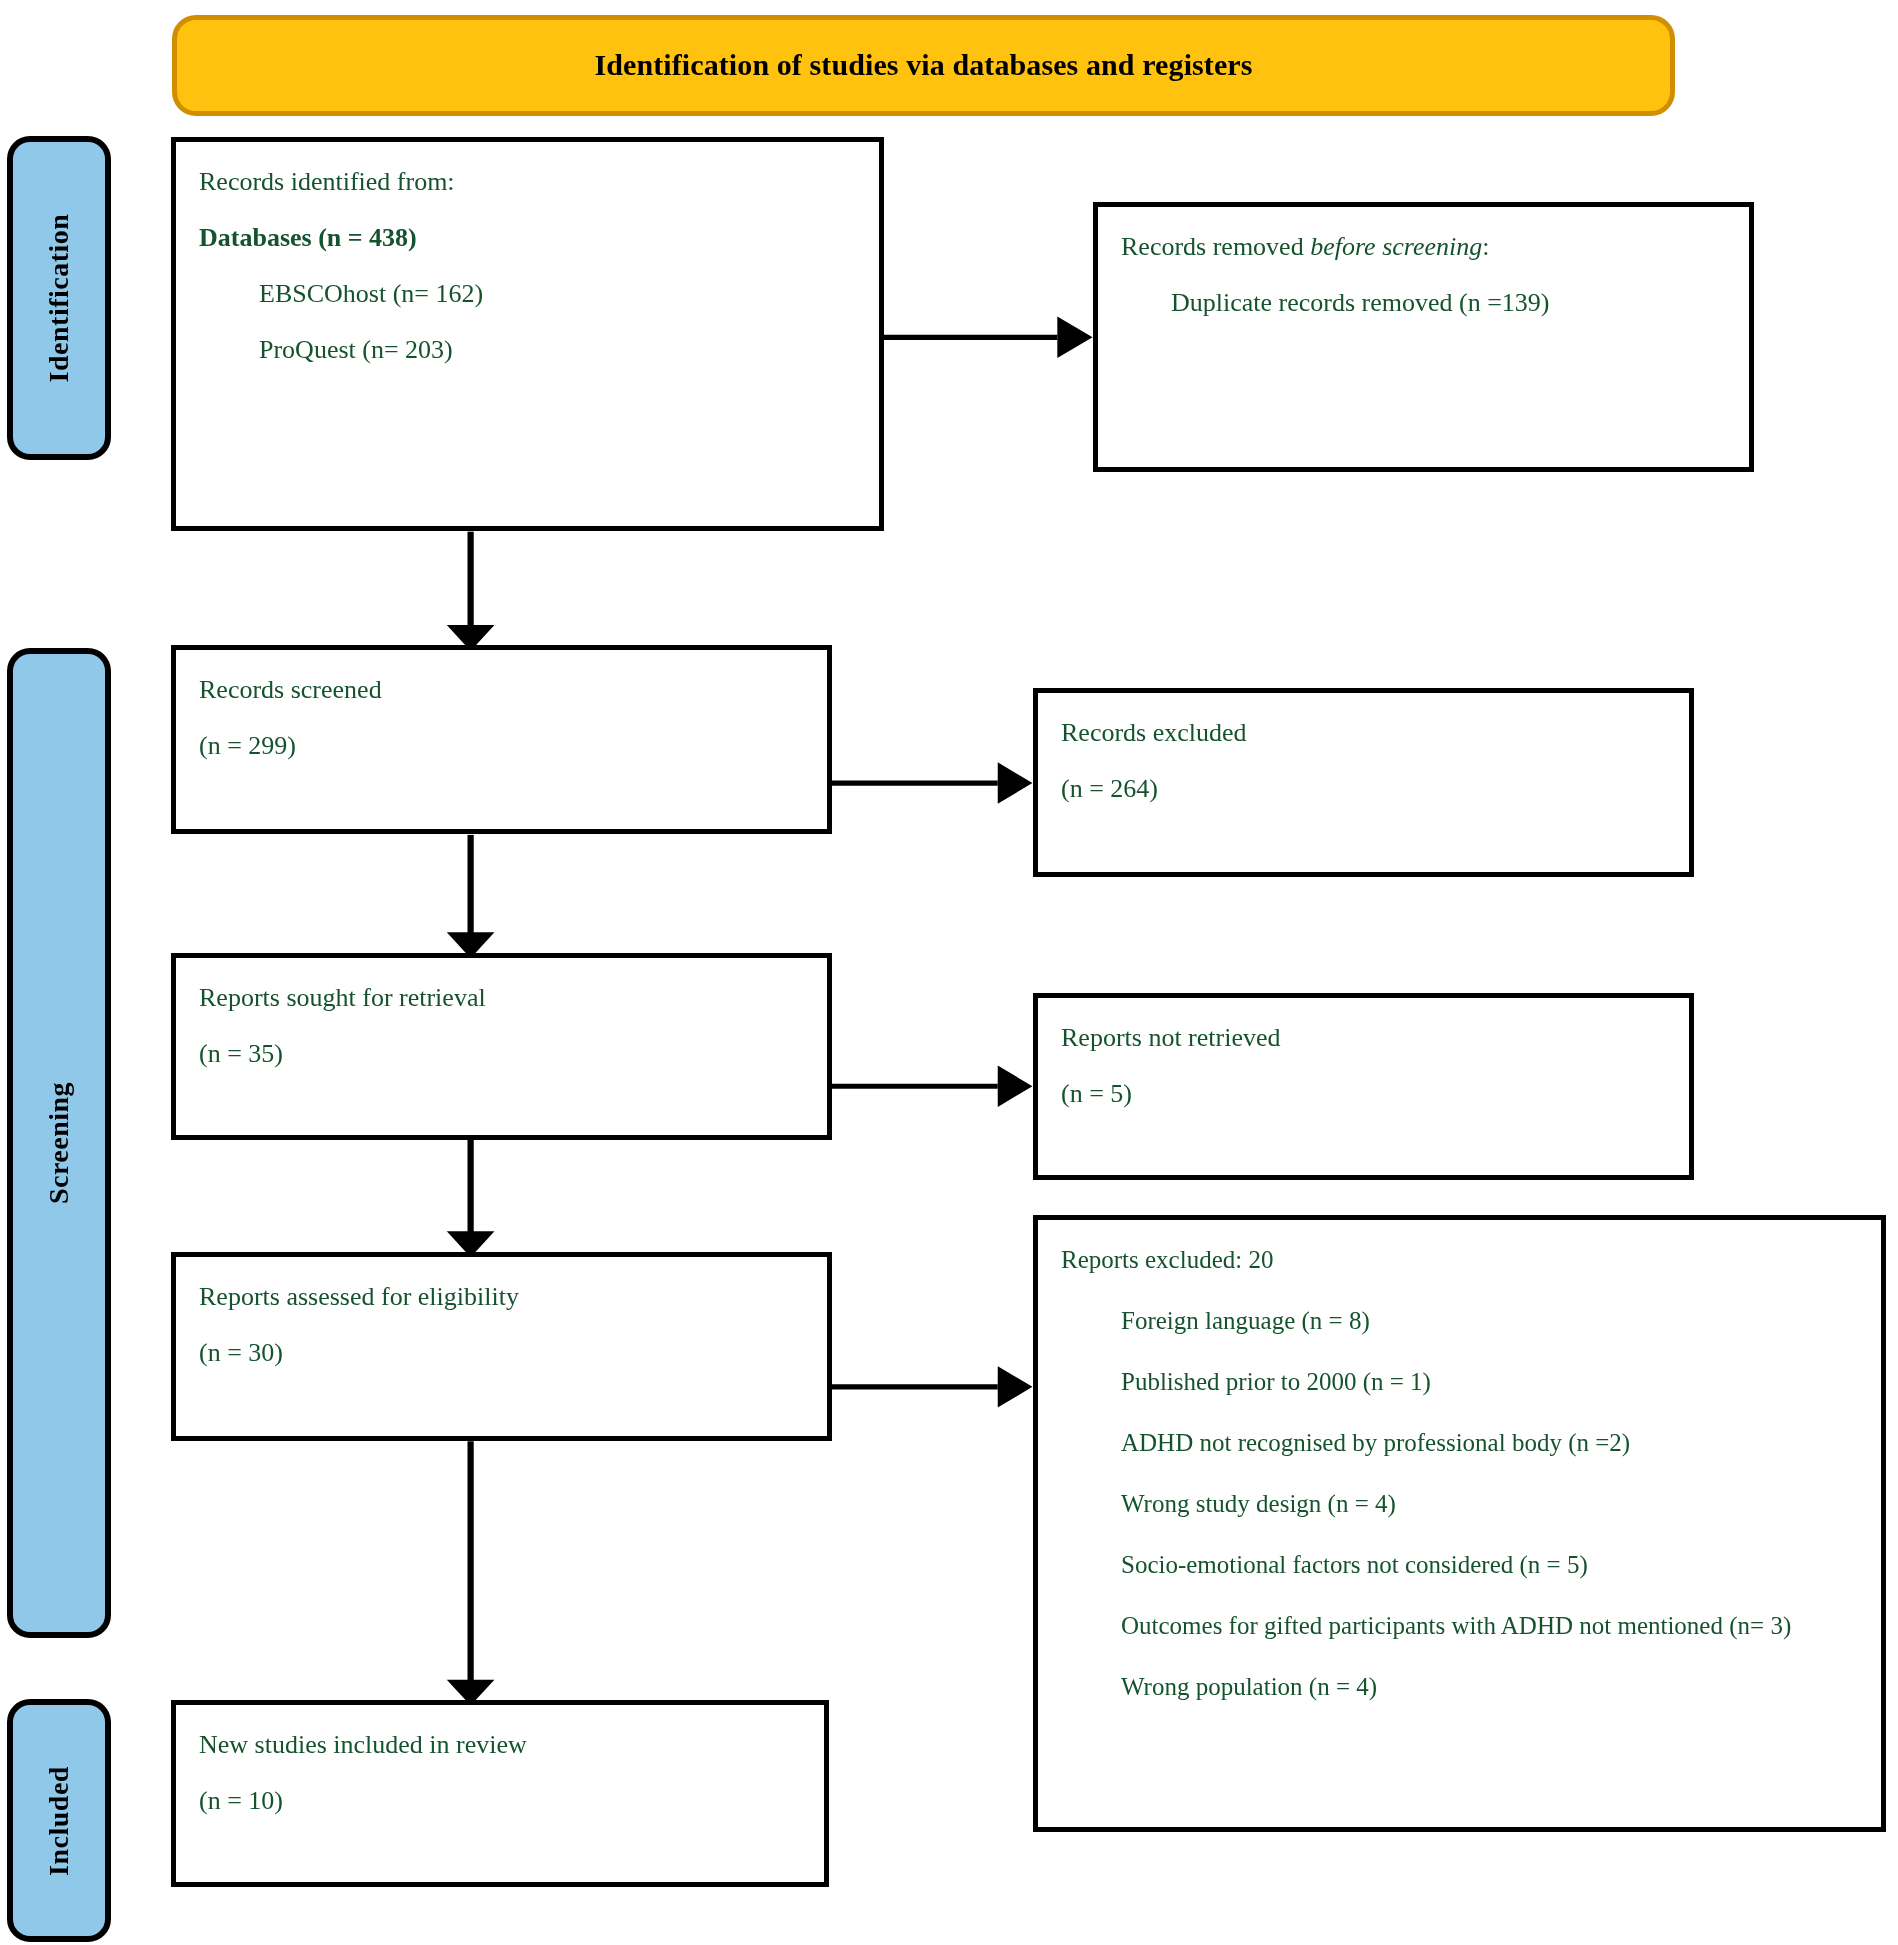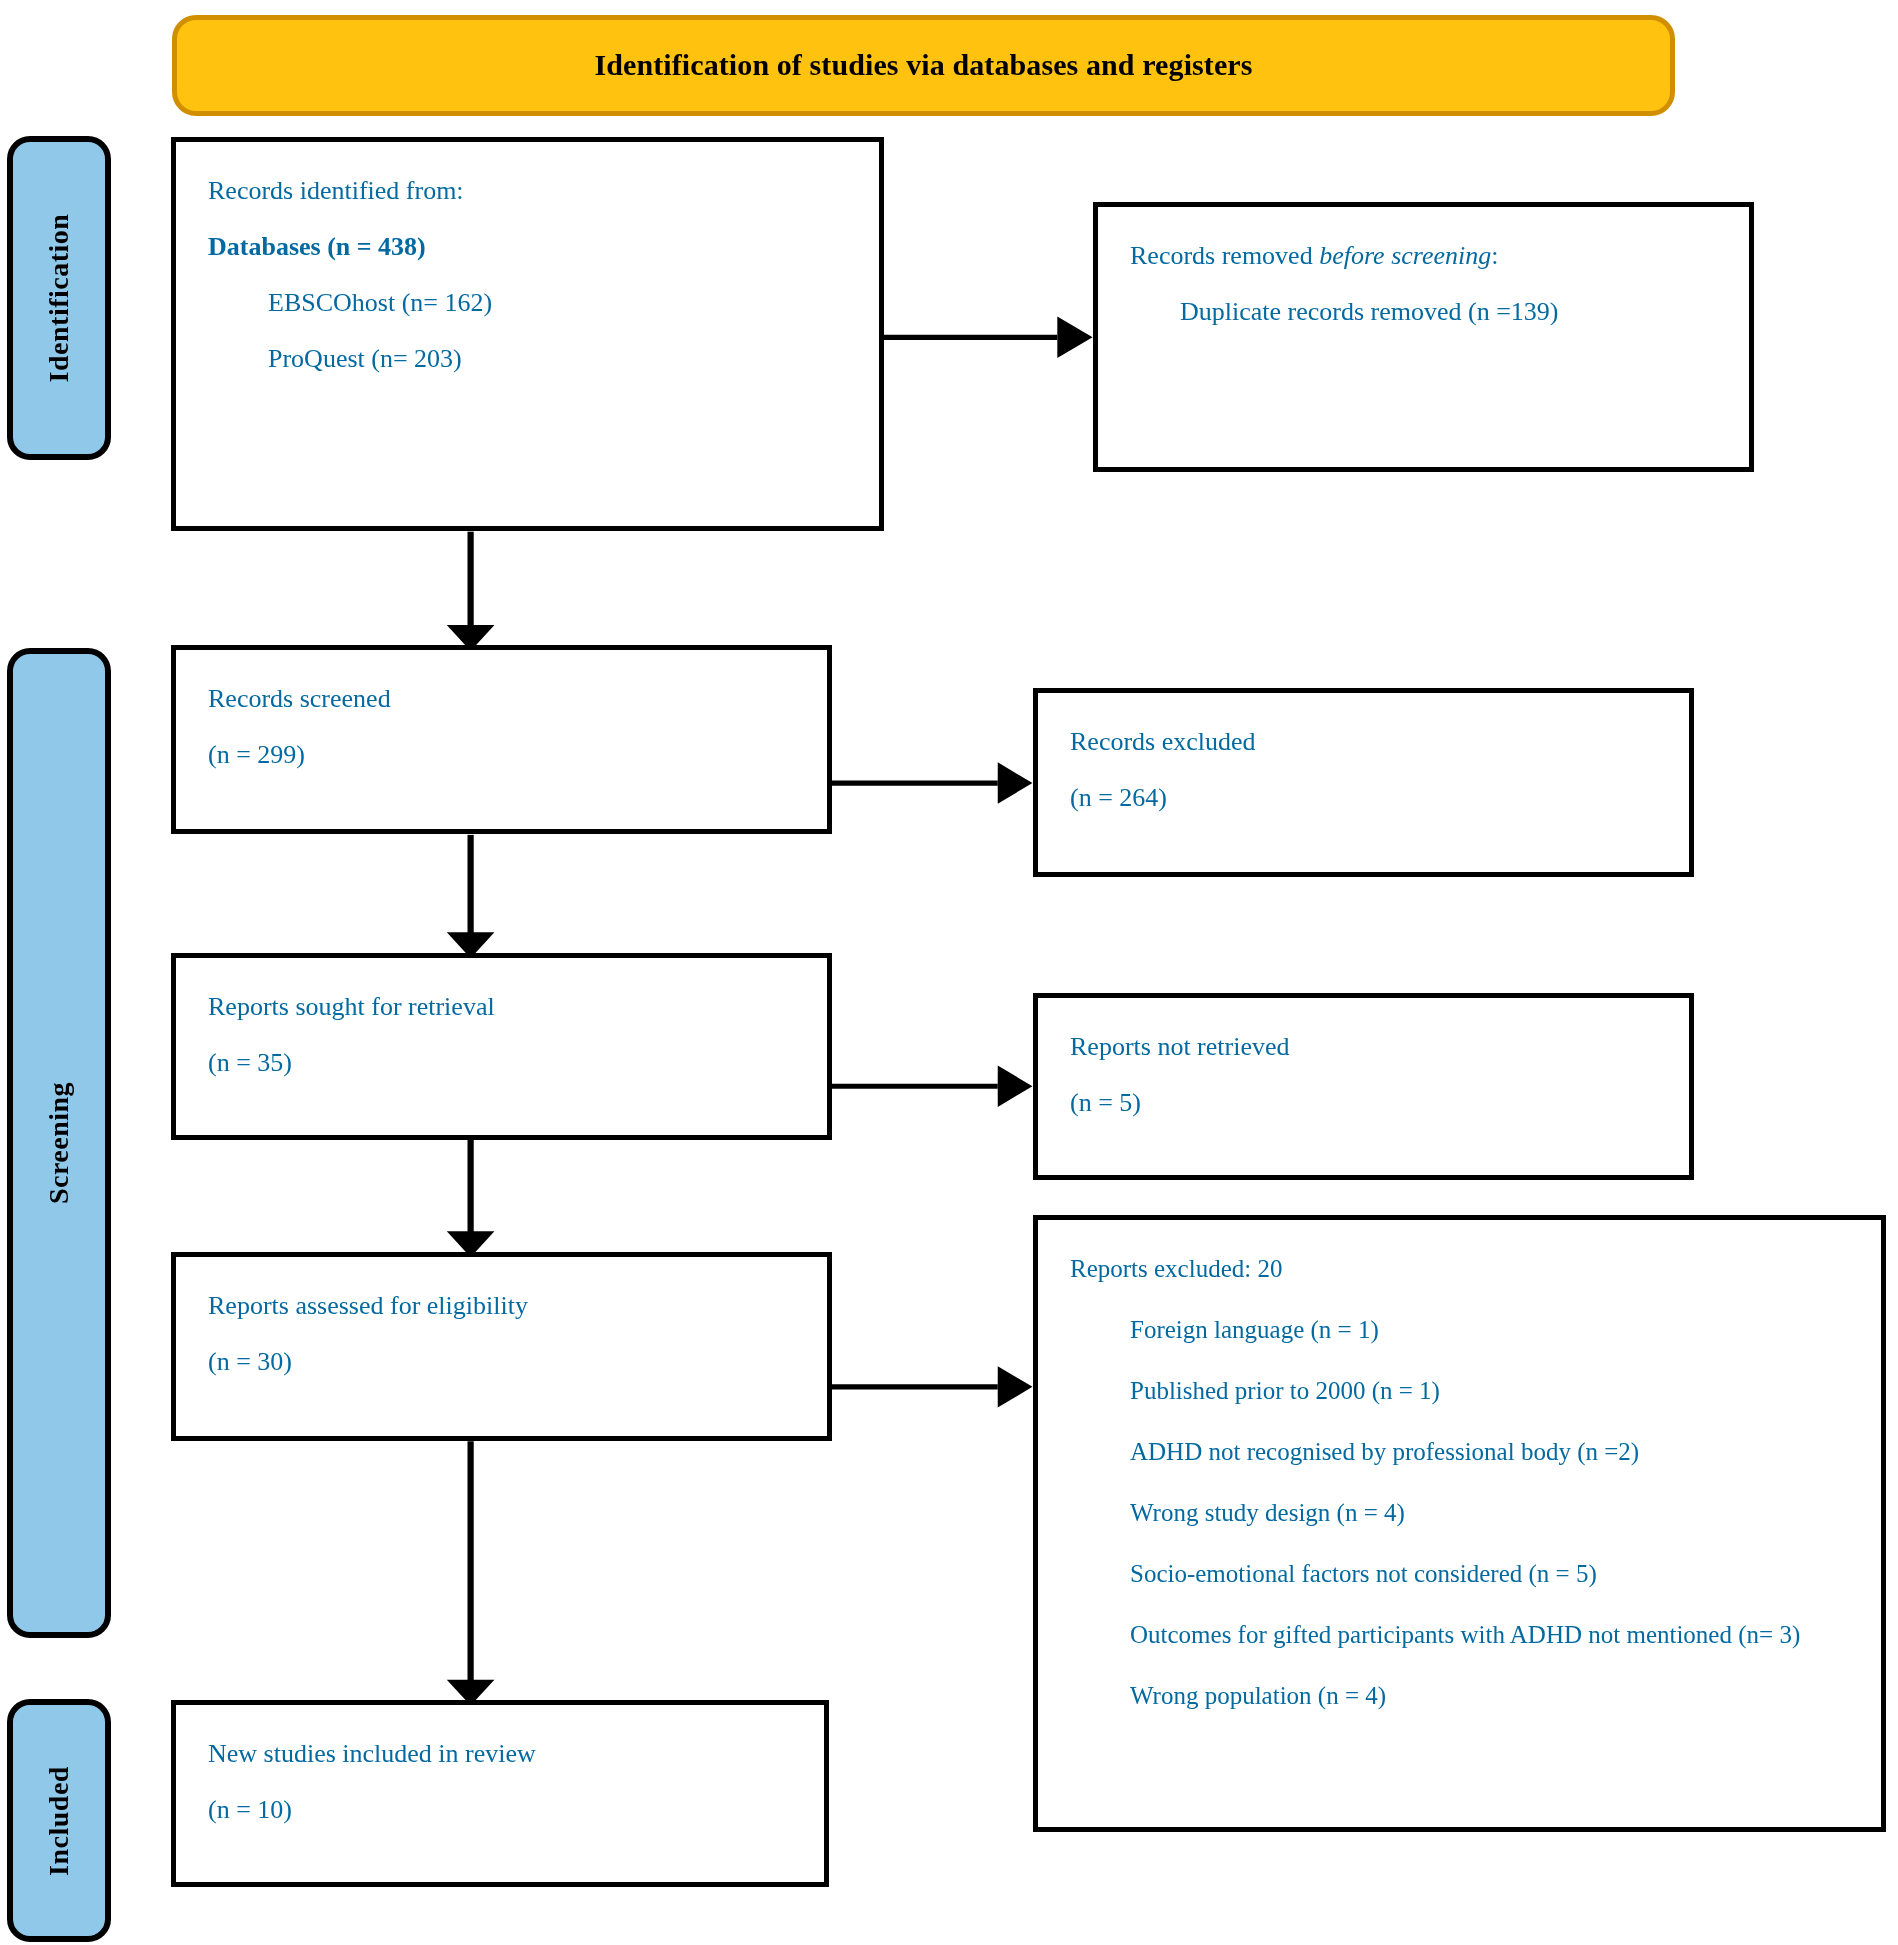--- a/index.html
+++ b/index.html
@@ -65,24 +65,24 @@
 
   
   .box {
     position: absolute;
     background: #ffffff;
     border: 5.7px solid #000000;
     box-sizing: border-box;
     padding: 21px 23px;
   }
   .box p {
-    margin: 9px;
+    margin: 0;
     font-size: 26px;
     line-height: 1.48;
-    color: #0369a1;
+    color: #14532d;
   }
   .box p.spaced { margin-top: 17.6px; }
   .box p.bold { font-weight: bold; }
   .box p.indent { padding-left: 60px; }
   .box p.indent-sm { padding-left: 50px; }
   .box p.justify { text-align: justify; }
   .ital { font-style: italic; }
 
   #box-identified     { left: 171px;  top: 137px;  width: 713px; height: 394px; }
   #box-removed        { left: 1093px; top: 202px;  width: 661px; height: 270px; }
@@ -184,21 +184,21 @@
     <p class="spaced">(n = 5)</p>
   </div>
 
   <div class="box" id="box-assessed">
     <p>Reports assessed for eligibility</p>
     <p class="spaced">(n = 30)</p>
   </div>
 
   <div class="box" id="box-reports-excl">
     <p>Reports excluded: 20</p>
-    <p class="item">Foreign language (n = 1)</p>
+    <p class="item">Foreign language (n = 8)</p>
     <p class="item">Published prior to 2000 (n = 1)</p>
     <p class="item">ADHD not recognised by professional body (n =2)</p>
     <p class="item">Wrong study design (n = 4)</p>
     <p class="item">Socio-emotional factors not considered (n = 5)</p>
     <p class="item justify">Outcomes for gifted participants with ADHD not mentioned (n= 3)</p>
     <p class="item">Wrong population (n = 4)</p>
   </div>
 
   <div class="box" id="box-included">
     <p>New studies included in review</p>

